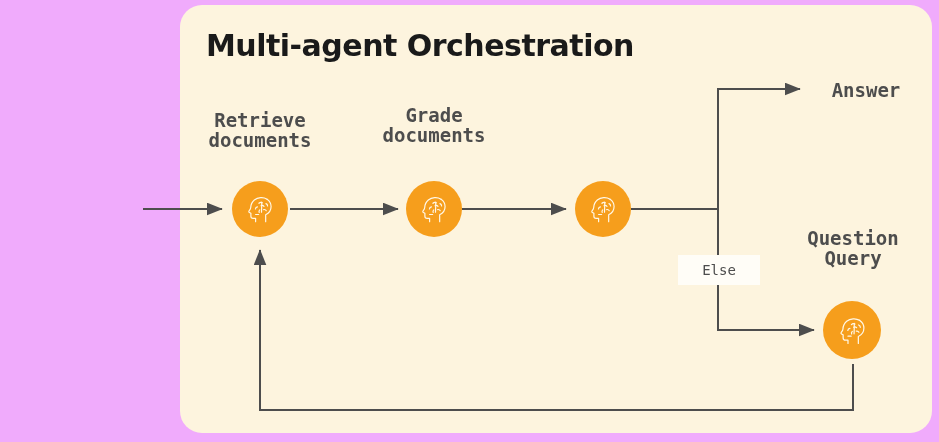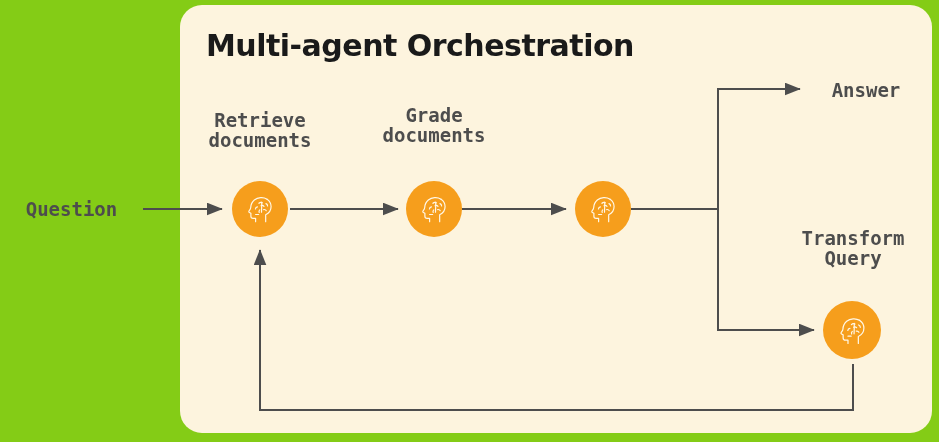--- a/index.html
+++ b/index.html
@@ -10,21 +10,21 @@
   body {
     width: 939px;
     height: 442px;
     font-family: "DejaVu Sans Mono", monospace;
     overflow: hidden;
   }
   #stage {
     position: relative;
     width: 939px;
     height: 442px;
-    background: #84cc16;
+    background: #f0abfc;
   }
   
   .panel {
     position: absolute;
     left: 180px;
     top: 5px;
     width: 752px;
     height: 428px;
     background: #fdf4de;
     border-radius: 22px;
@@ -120,32 +120,31 @@
       <path d="M718,209 L718,89 L800,89" marker-end="url(#arrow)"></path>
 
       <path d="M718,209 L718,330 L814,330" marker-end="url(#arrow)"></path>
 
       <path d="M853,364 L853,410 L260,410 L260,250" marker-end="url(#arrow)"></path>
     </g>
   </svg>
 
   <div class="title">Multi-agent Orchestration</div>
 
-  <div class="label io" style="left:0px; top:197px; width:143px;">Question</div>
 
   <div class="label io" style="left:806px; top:78px; width:120px;">Answer</div>
 
   <div class="label" style="left:176px; top:110px; width:168px;">Retrieve
 documents</div>
 
   <div class="label" style="left:350px; top:105px; width:168px;">Grade
 documents</div>
 
 
-  <div class="label" style="left:769px; top:228px; width:168px;">Transform
+  <div class="label" style="left:769px; top:228px; width:168px;">Question
 Query</div>
 
   <div class="node" style="left:232px; top:181px; width:56px; height:56px;">
     <span>
       <svg width="36" height="36" viewBox="0 0 64 64" fill="none" stroke="#fff8e8" stroke-width="2.1" stroke-linecap="round" stroke-linejoin="round">
         <path d="M44.5 14.5c-6.5-4.2-16.5-3.6-22.6 1.6-4.3 3.7-6.2 8.6-6.4 13.3-.1 2.4-1.3 4-2.6 5.6-1 1.3-1.1 2.3.3 3.1l2.6 1.5v5.2c0 2.4 1.6 3.8 4 3.8h4.4v5.9"></path>
         <path d="M44.5 14.5c4.4 2.9 7.2 7.6 7.2 13.2 0 6.7-4 12-9.6 14.6v12.2"></path>
         <path d="M30.1 21.8c1.5-1.6 4.1-2.1 6-.9"></path>
         <path d="M27.5 28.2c-1.9.3-3.4 1.9-3.6 3.8"></path>
         <path d="M33.9 26.3c1.7-.9 3.9-.5 5.2.9"></path>
@@ -203,14 +202,15 @@
         <path d="M38.5 33.1c1.8-.5 3.8.4 4.6 2"></path>
         <path d="M31.6 33.6c-1.3 1.1-1.7 3-1 4.5"></path>
         <path d="M42.6 22.4c1.7.6 2.9 2.3 2.9 4.1"></path>
         <path d="M35 19.6c.1 2.4.1 4.9 0 7.3-.1 3.6-.2 7.2-.3 10.8"></path>
         <path d="M24.2 41.8h5.4"></path>
       </svg>
     </span>
   </div>
 
 
+  <div class="cond" style="left:678px; top:255px; width:82px; height:30px;">Else</div>
 
 </div>
 
 </body></html>

